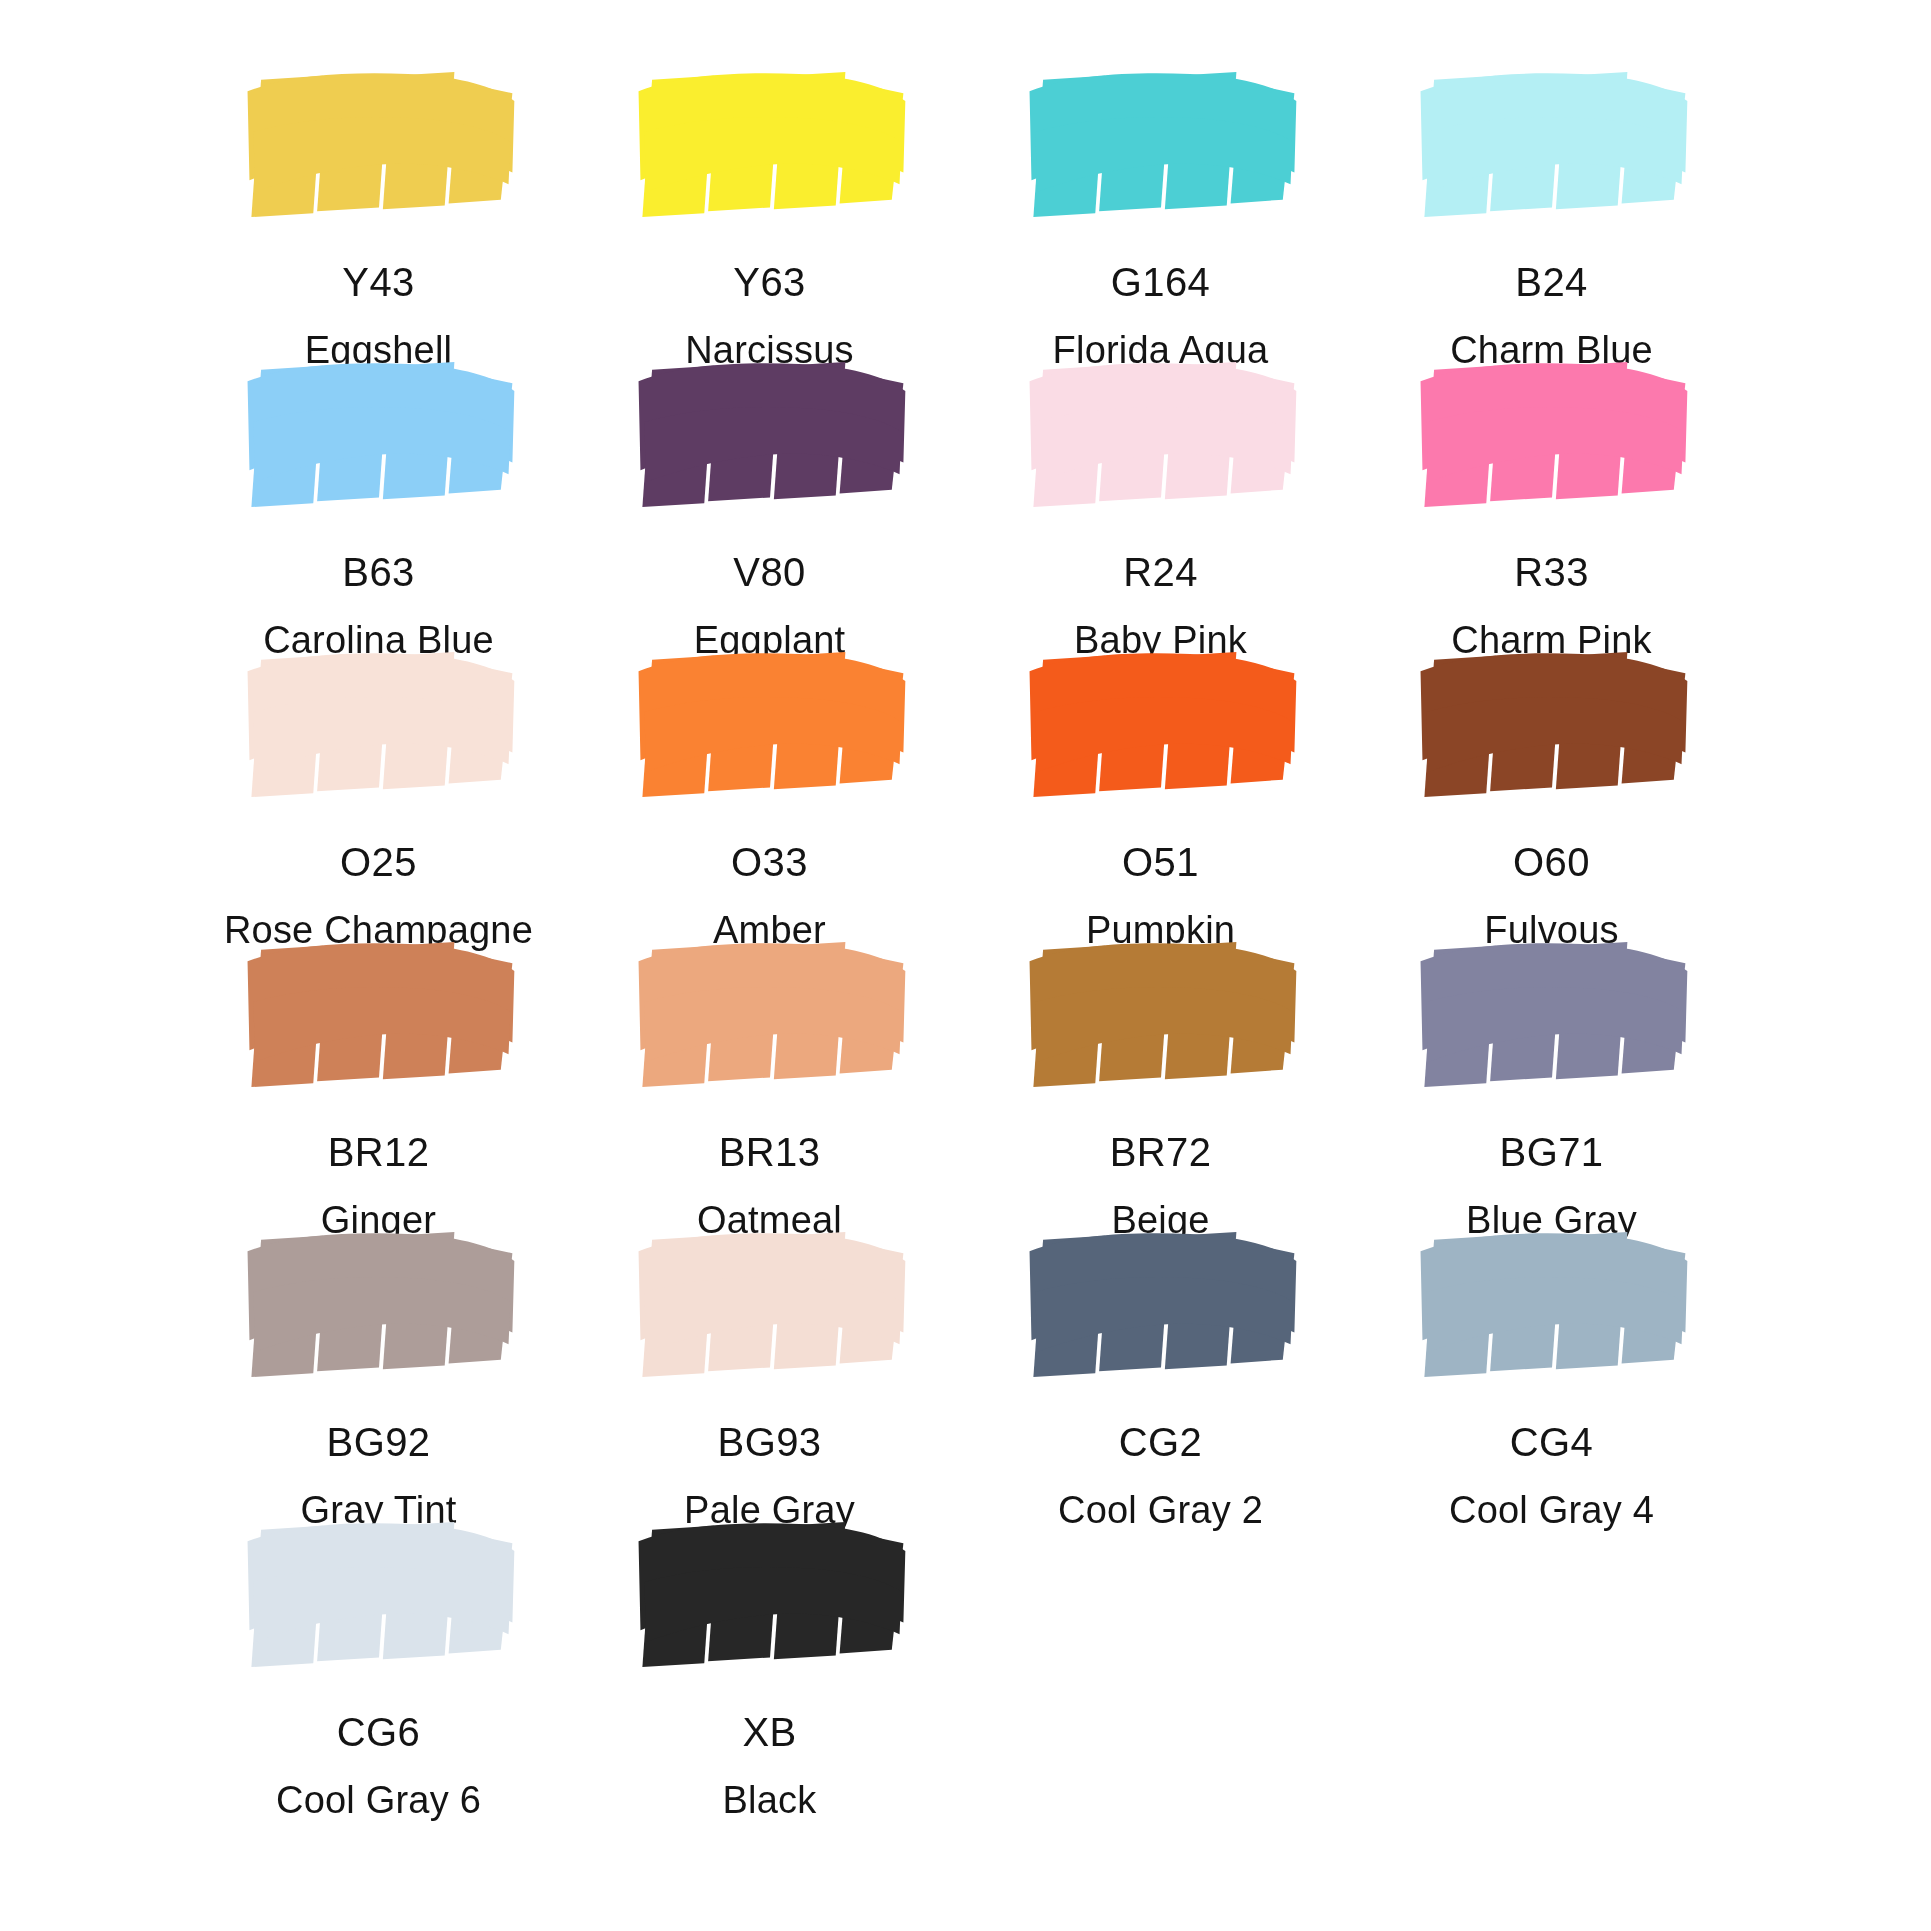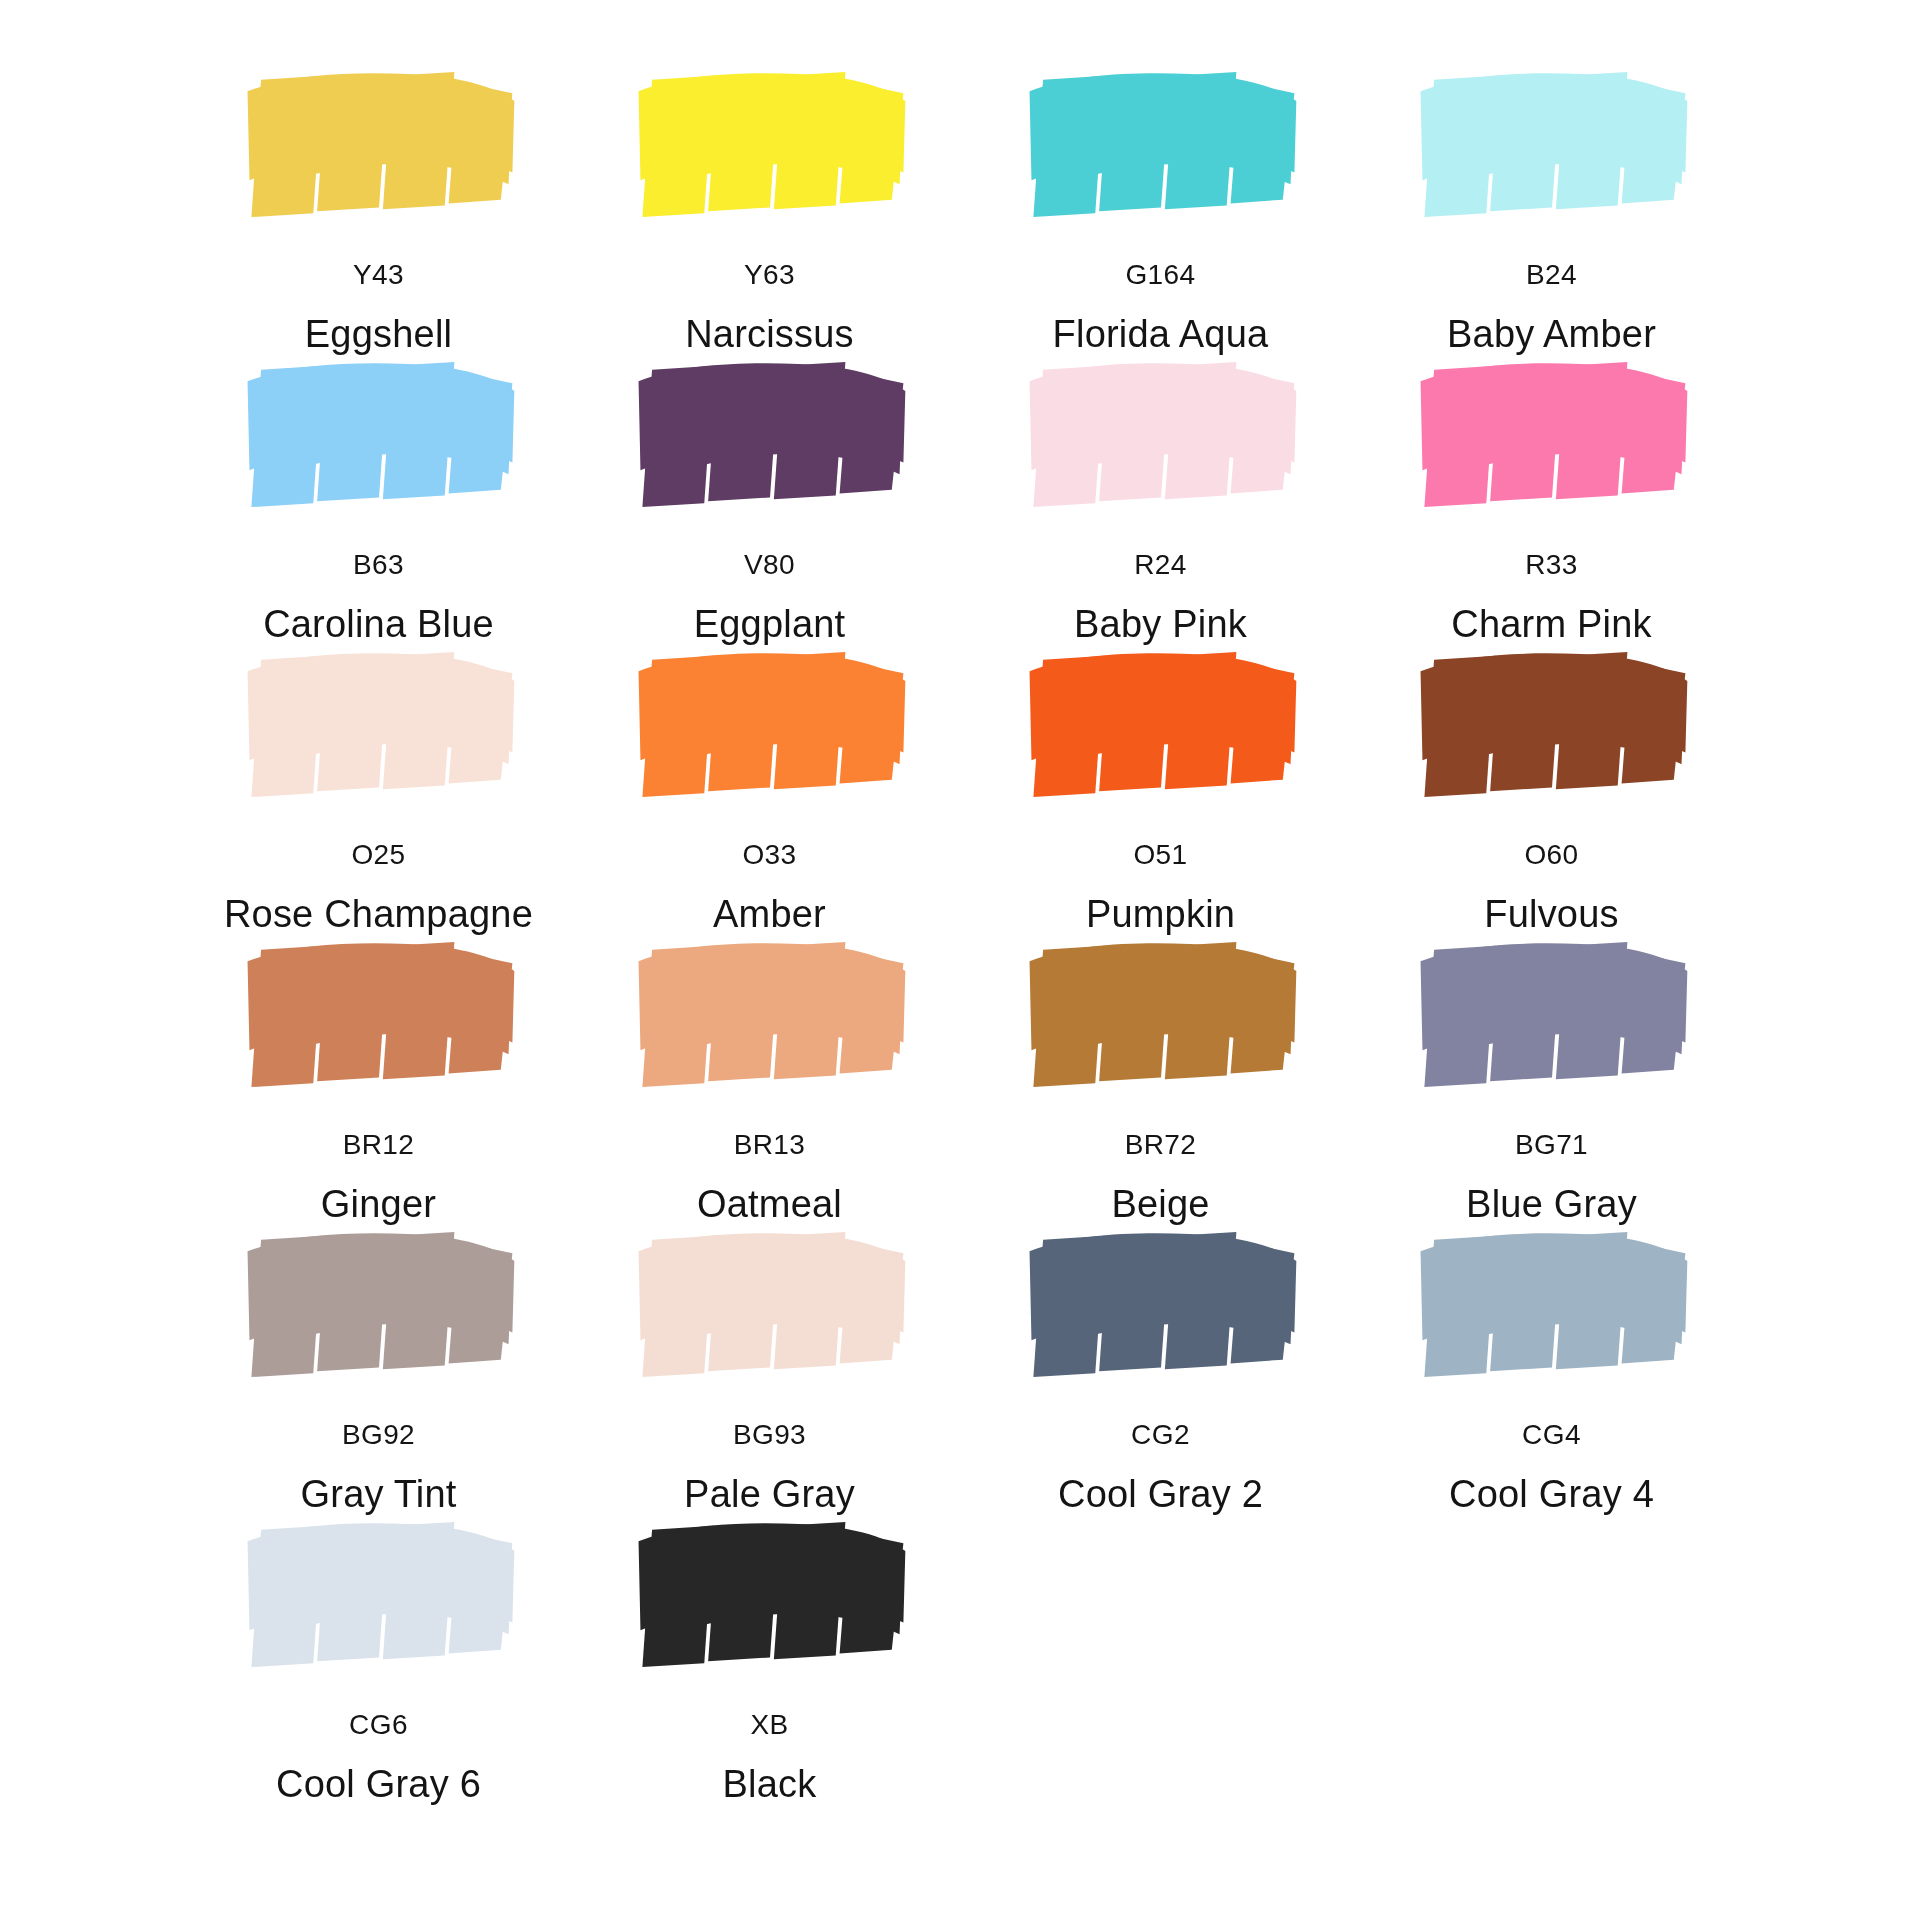--- a/index.html
+++ b/index.html
@@ -46,21 +46,21 @@
     border-radius: 1px;
     margin-top: 1.9px;
   }
   .labels {
     margin-top: 37px;
     text-align: center;
     line-height: 1.28;
     color: #141414;
   }
   .code {
-    font-size: 28px;
+    font-size: 40px;
     letter-spacing: 0.4px;
     white-space: nowrap;
     font-weight: 400;
   }
   .name {
     font-size: 38px;
     letter-spacing: 0.2px;
     white-space: nowrap;
     font-weight: 400;
     margin-top: 17px;
@@ -137,21 +137,21 @@
               <path d="M164,4 L228,0 L218,138 L154,142 Z"></path>
               <path d="M232,10 L288,22 L276,132 L222,136 Z"></path>
               <path d="M14,20 C60,2 120,0 180,2 C230,4 268,14 290,30 L288,104 C250,86 200,78 150,82 C100,86 52,98 16,112 Z"></path>
               <path d="M20,62 C70,48 130,44 190,48 C235,51 268,60 286,72 L284,116 C248,100 198,92 148,96 C98,100 54,112 22,124 Z"></path>
             </g>
           </svg>
         </div>
         <div class="underline" style="background: rgb(180, 239, 244);"></div>
         <div class="labels">
           <div class="code">B24</div>
-          <div class="name">Baby Amber</div>
+          <div class="name">Charm Blue</div>
         </div>
       </div>
       <div class="cell">
         <div class="swatch-wrap">
           <svg class="swatch-svg" viewBox="0 0 300 152" preserveAspectRatio="none">
             <g fill="#8CCFF7">
               <path d="M28,8 L92,4 L82,146 L18,150 Z"></path>
               <path d="M96,6 L160,2 L150,140 L86,144 Z"></path>
               <path d="M164,4 L228,0 L218,138 L154,142 Z"></path>
               <path d="M232,10 L288,22 L276,132 L222,136 Z"></path>

